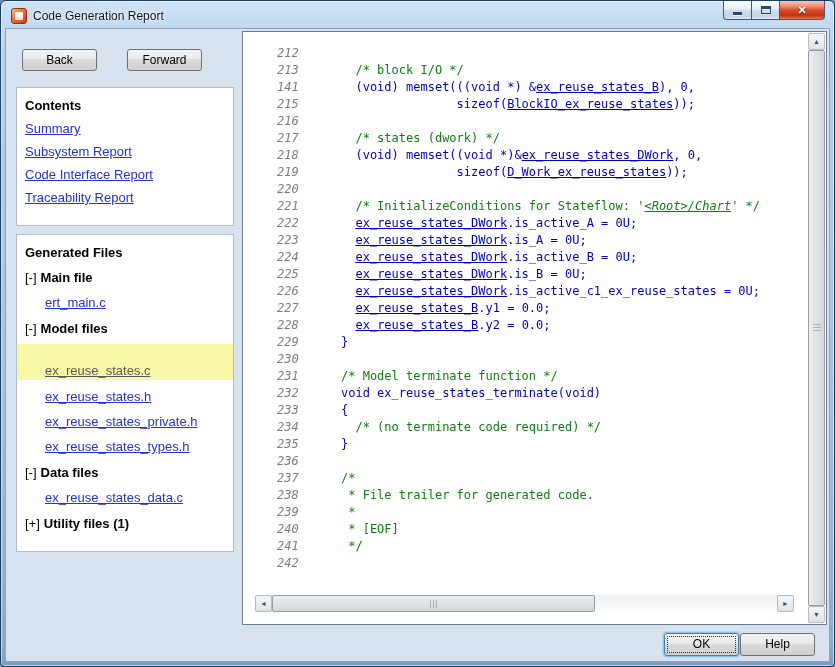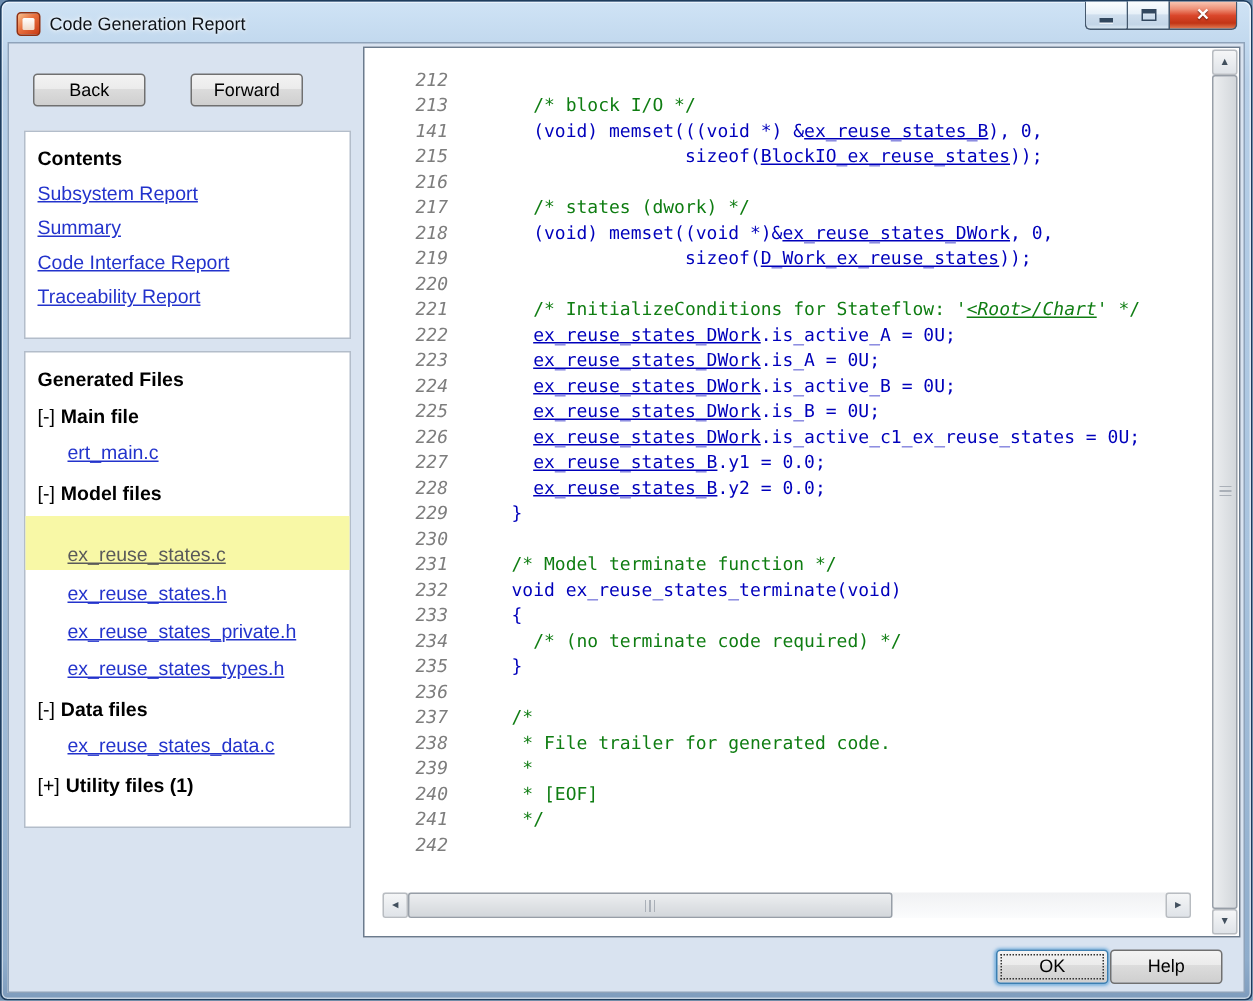--- a/index.html
+++ b/index.html
@@ -128,22 +128,22 @@
   <div class="client">
 
     <div class="sidebar">
       <div class="nav-buttons">
         <button class="btn7">Back</button>
         <button class="btn7">Forward</button>
       </div>
       <div class="panel">
         <div class="panel-heading">Contents</div>
         <div id="contents-links">
+            <a class="side-link">Summary</a>
             <a class="side-link">Subsystem Report</a>
-            <a class="side-link">Summary</a>
             <a class="side-link">Code Interface Report</a>
             <a class="side-link">Traceability Report</a>
           </div>
       </div>
       <div class="panel">
         <div class="panel-heading">Generated Files</div>
         <div id="files-tree">
             <div class="tree-group"><span class="toggle">[-]</span><span class="group-label">Main file</span></div>
             <div class="tree-file"><a class="file-link">ert_main.c</a></div>
             <div class="tree-group"><span class="toggle">[-]</span><span class="group-label">Model files</span></div>

